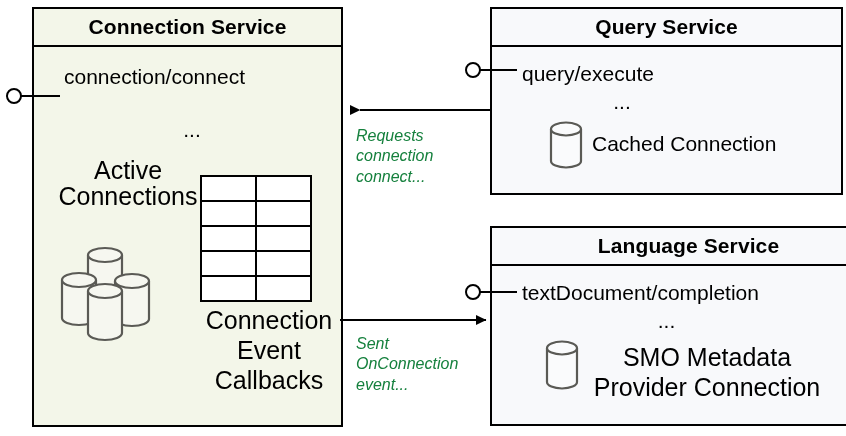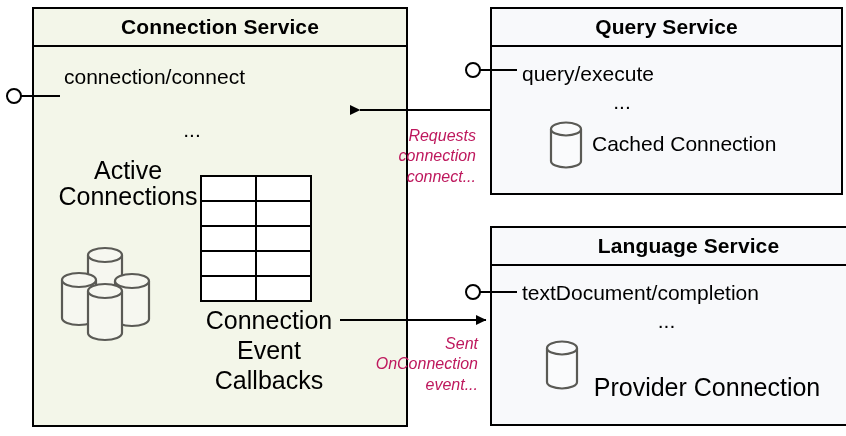--- a/index.html
+++ b/index.html
@@ -69,25 +69,25 @@
   }
   .inline-label {
     position: absolute;
     font-size: 21px;
     line-height: 1.2;
     color: #000000;
     white-space: nowrap;
   }
   .edge-label {
     position: absolute;
-    text-align: right;
+    text-align: left;
     font-style: italic;
     font-size: 16px;
     line-height: 1.28;
-    color: #be185d;
+    color: #15803d;
   }
 
   
   #overlay {
     position: absolute;
     left: 0;
     top: 0;
     width: 846px;
     height: 436px;
     pointer-events: none;
@@ -118,21 +118,21 @@
     stroke: #000000;
     stroke-width: 2;
     fill: #ffffff;
   }
 </style>
 </head>
 <body>
 
 <div id="canvas">
 
-  <div class="uml-box green" style="left:32px; top:7px; width:376px; height:420px;">
+  <div class="uml-box green" style="left:32px; top:7px; width:311px; height:420px;">
     <div class="uml-header">Connection Service</div>
     <div class="uml-body">
 
       <div class="iface-list" style="left:30px; top:17px;">connection/connect</div>
       <div class="iface-dots" style="position:absolute; left:0; top:72px; width:316px;">...</div>
 
       <div class="center-label" style="left:14px; top:108px; width:160px;">Active</div>
       <div class="center-label" style="left:14px; top:134px; width:160px;">Connections</div>
 
       <div class="center-label" style="left:155px; top:258px; width:160px;">Connection</div>
@@ -148,20 +148,21 @@
       <div class="iface-dots" style="position:absolute; left:0; top:44px; width:260px;">...</div>
       <div class="inline-label" style="left:100px; top:84px;">Cached Connection</div>
     </div>
   </div>
 
   <div class="uml-box blue" style="left:490px; top:226px; width:397px; height:200px;">
     <div class="uml-header">Language Service</div>
     <div class="uml-body">
       <div class="iface-list" style="left:30px; top:14px;">textDocument/completion</div>
       <div class="iface-dots" style="position:absolute; left:0; top:44px; width:349px;">...</div>
+      <div class="center-label" style="left:85px; top:76px; width:260px;">SMO Metadata</div>
       <div class="center-label" style="left:85px; top:106px; width:260px;">Provider Connection</div>
     </div>
   </div>
 
   <div class="edge-label" style="left:356px; top:126px; width:120px;">
     <div>Requests</div>
     <div>connection</div>
     <div>connect...</div>
   </div>
 

